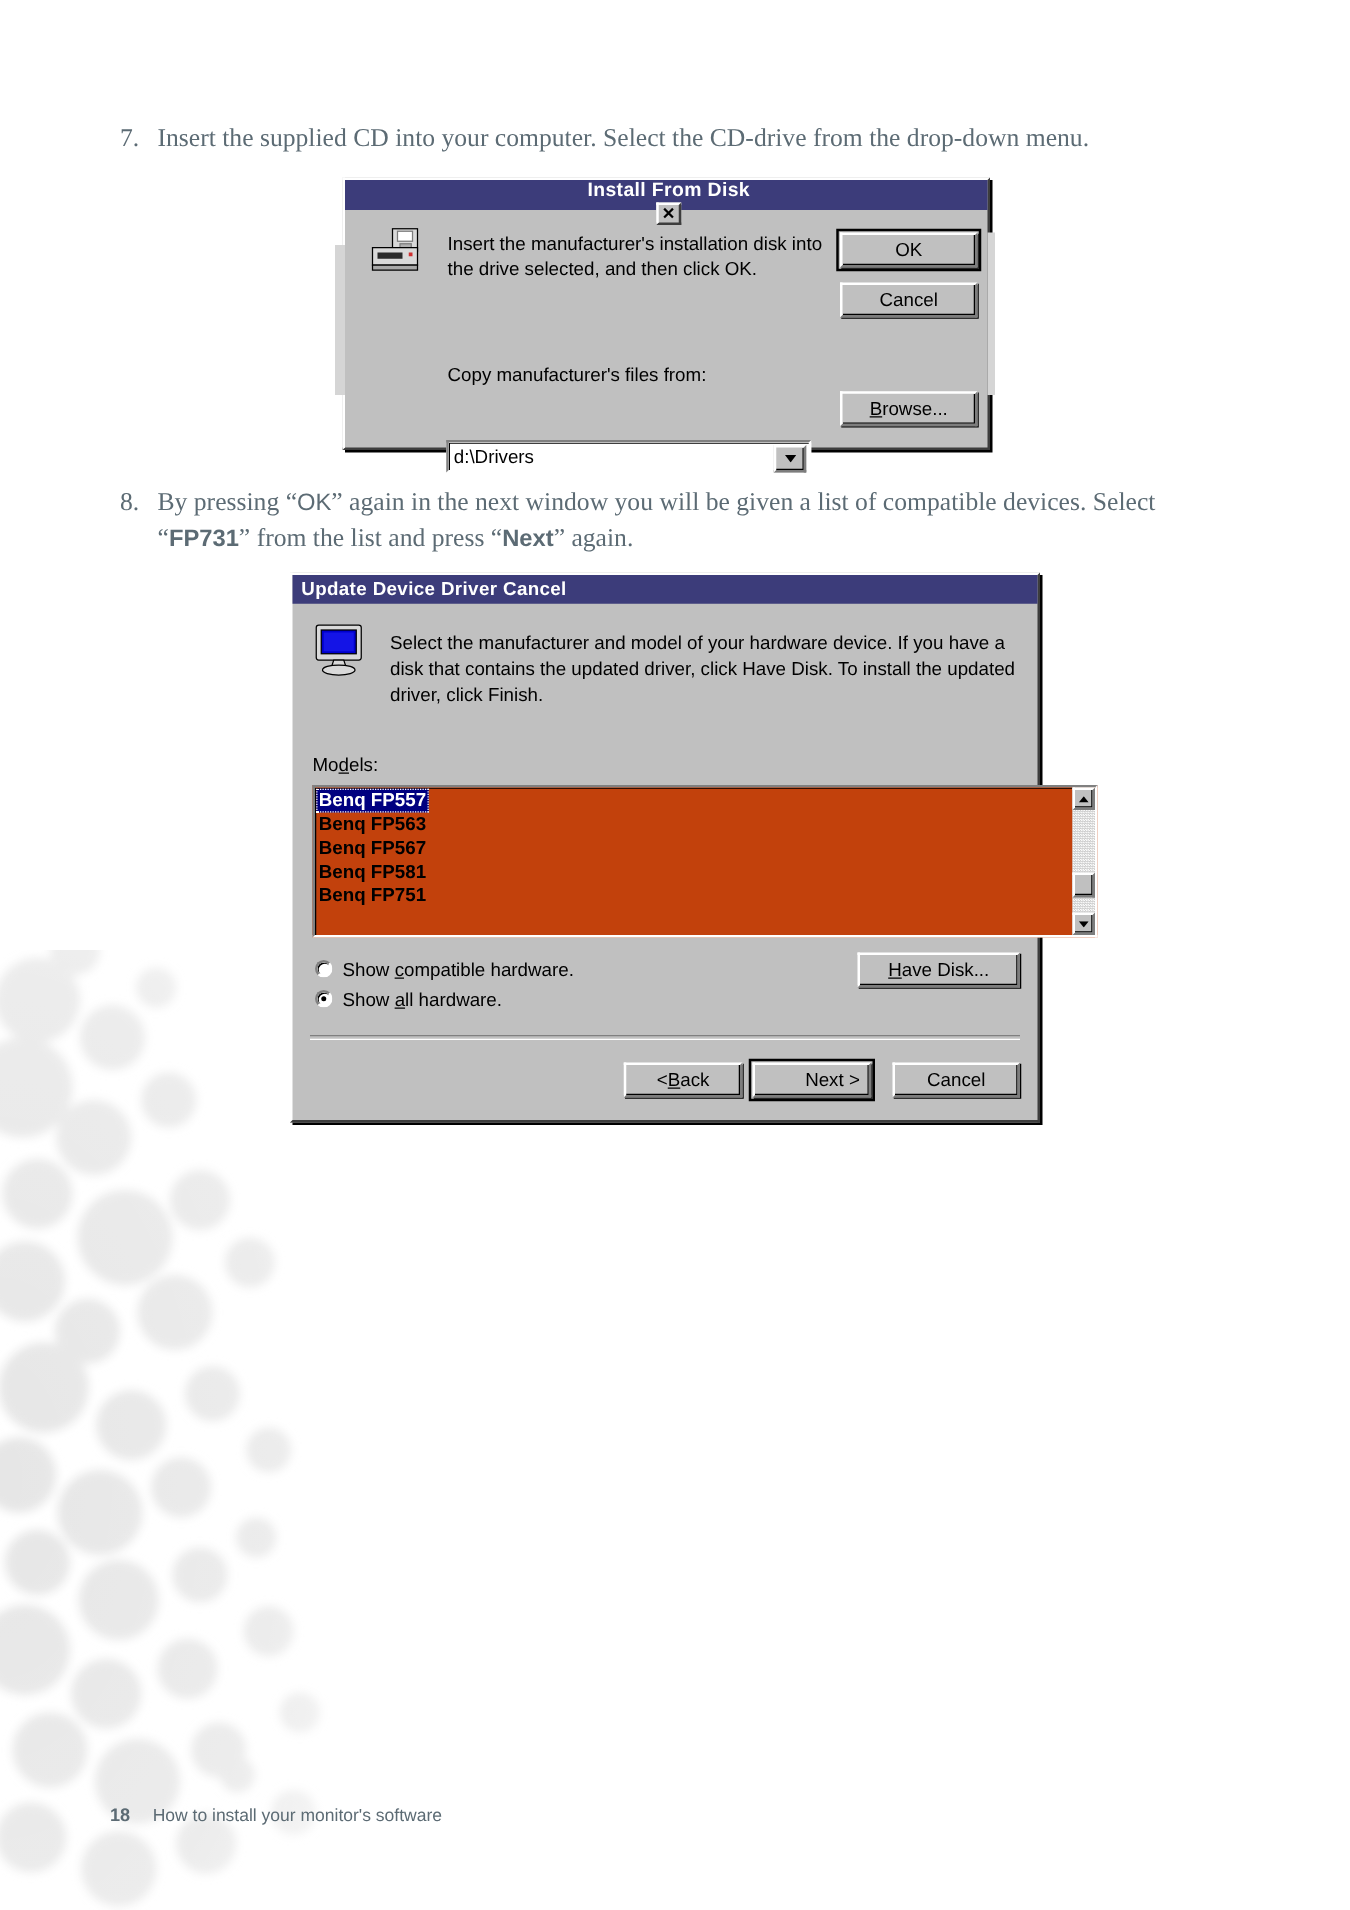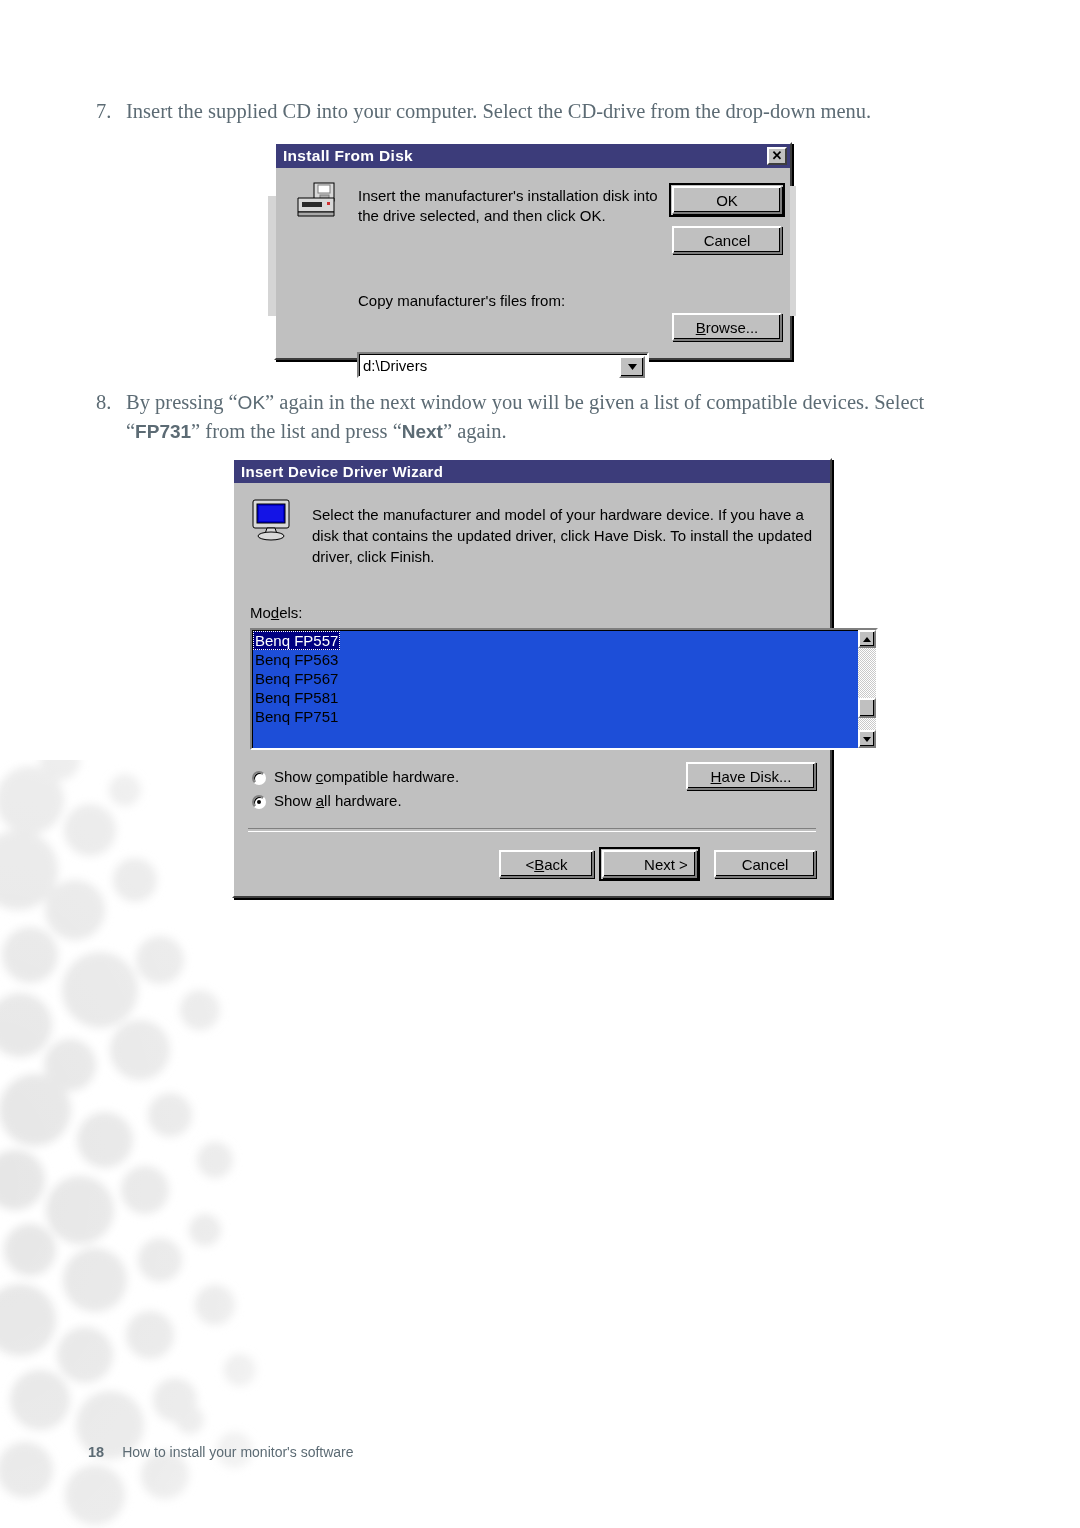--- a/index.html
+++ b/index.html
@@ -128,21 +128,21 @@
     color: #000;
     white-space: pre-line;
   }
   .u { text-decoration: underline; }
 
   
   #dlg-install {
     left: 274px; top: 142px;
     width: 518px; height: 218px;
   }
-  #dlg-install .titlebar { height: 24px; font-size: 15.5px; }
+  #dlg-install .titlebar { height: 24px; font-size: 15.5px; flex-direction: column; }
   #floppy-icon { position: absolute; left: 20px; top: 38px; }
   #install-desc { left: 82px; top: 42px; width: 300px; line-height: 20px; }
   #copy-from-label { left: 82px; top: 148px; }
   #path-combo { left: 81px; top: 170px; width: 292px; height: 26px; margin-top: 38px; }
   #path-combo .val {
     position: absolute; left: 4px; top: 3px;
     font-size: 15px; font-family: "Liberation Sans", sans-serif;
   }
   #path-combo .arrow {
     position: absolute; right: 2px; top: 2px;
@@ -162,21 +162,22 @@
   
   #dlg-wizard {
     left: 232px; top: 458px;
     width: 600px; height: 440px;
   }
   #monitor-icon { position: absolute; left: 16px; top: 38px; }
   #wiz-desc { left: 78px; top: 44px; width: 500px; line-height: 21px; }
   #models-label { left: 16px; top: 144px; }
   #models-list {
     left: 16px; top: 168px; width: 628px; height: 122px;
-    background: #1d4ed8;
+    background: #c2410c;
+    font-weight: bold;
   }
   #models-list .items {
     position: absolute; left: 0; top: 0; right: 18px; bottom: 0;
     padding: 1px 0 0 1px;
     overflow: hidden;
   }
   .model-item {
     font-family: "Liberation Sans", sans-serif;
     font-size: 15px;
     line-height: 19px;
@@ -210,21 +211,21 @@
   .sb-thumb {
     position: absolute; left: 0; width: 18px; height: 20px; top: 68px;
     background: #c0c0c0;
     border-top: 2px solid #ffffff;
     border-left: 2px solid #ffffff;
     border-right: 2px solid #7d7d7d;
     border-bottom: 2px solid #7d7d7d;
     box-shadow: inset -1px -1px 0 #000;
     box-sizing: border-box;
   }
-  .radio-row { position: absolute; display: flex; align-items: flex-end; gap: 8px; }
+  .radio-row { position: absolute; display: flex; align-items: flex-start; gap: 8px; }
   .radio {
     width: 14px; height: 14px; border-radius: 50%;
     background: #ffffff;
     border: 2px solid #808080;
     border-right-color: #ffffff;
     border-bottom-color: #ffffff;
     box-shadow: inset 1px 1px 0 #000;
     box-sizing: border-box;
     position: relative;
     flex: none;
@@ -381,21 +382,21 @@
     </div>
   </div>
 
   <div class="step step-8">
     <span class="num">8.</span>
     <span class="body"><span>By pressing “</span><span class="q">OK</span><span>” again in the next window you will be given a list of compatible devices. Select “</span><span class="q-em">FP731</span><span>” from the list and press “</span><span class="q-em">Next</span><span>” again.</span></span>
   </div>
 
   <div class="win win-outer" id="dlg-wizard">
     <div class="titlebar">
-      <span>Insert Device Driver Wizard</span>
+      <span>Update Device Driver Cancel</span>
     </div>
 
     <span id="monitor-icon">
       <svg width="46" height="44" viewBox="0 0 46 44" xmlns="http://www.w3.org/2000/svg">
         <rect x="3" y="2" width="36" height="28" rx="2" fill="#d9d9d9" stroke="#000"></rect>
         <rect x="7" y="6" width="28" height="19" fill="#0000cc" stroke="#000"></rect>
         <rect x="9" y="8" width="24" height="15" fill="#1414e6"></rect>
         <path d="M17 30 L25 30 L27 36 L15 36 Z" fill="#d9d9d9" stroke="#000"></path>
         <ellipse cx="21" cy="38" rx="13" ry="4" fill="#d9d9d9" stroke="#000"></ellipse>
       </svg>

